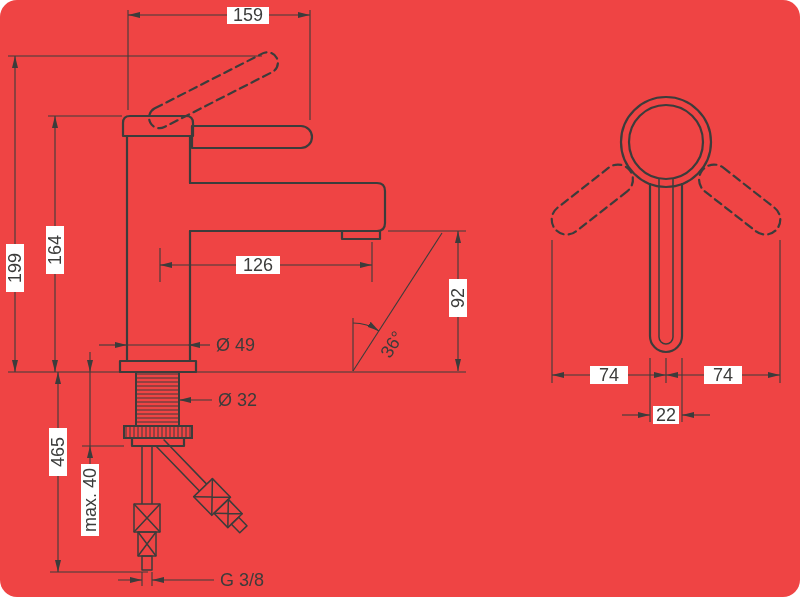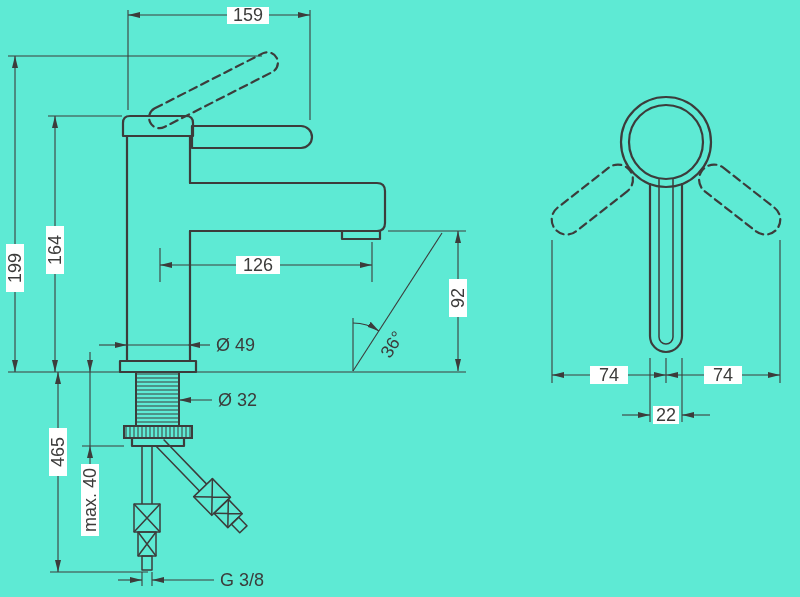--- a/index.html
+++ b/index.html
@@ -1,16 +1,16 @@
 <!DOCTYPE html>
 <html><head>
 <meta charset="utf-8">
 <style>
   html,body{margin:0;padding:0;background:#ffffff;}
-  .stage{width:800px;height:597px;background:#5eead4;position:relative;overflow:hidden;}
+  .stage{width:800px;height:597px;background:#ef4444;position:relative;overflow:hidden;border-radius:17px;}
   svg{display:block;}
   .obj{stroke:#3c3c3b;stroke-width:2.2;fill:none;stroke-linejoin:round;stroke-linecap:round;}
   .obj2{stroke:#3c3c3b;stroke-width:1.5;fill:none;stroke-linejoin:round;}
   .objp{stroke:#3c3c3b;stroke-width:2;}
   .dash{stroke-dasharray:8 5;}
   .dim{stroke:#3c3c3b;stroke-width:1.1;fill:none;}
   .lbl{font-family:"Liberation Sans",sans-serif;font-size:18px;fill:#3c3c3b;}
   .lbg{fill:#ffffff;}
 </style>
 </head>

